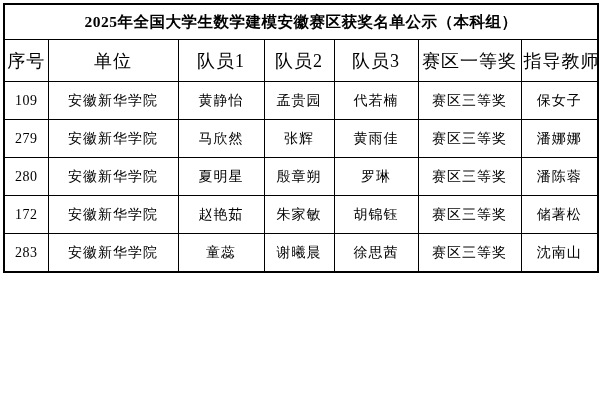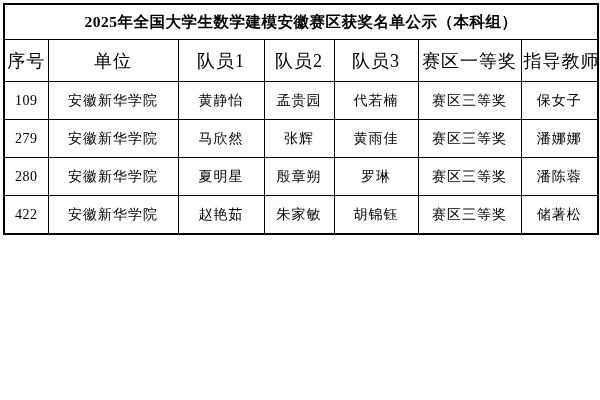--- a/index.html
+++ b/index.html
@@ -108,23 +108,32 @@
         <tr>
           <td class="num-cell">280</td>
           <td>安徽新华学院</td>
           <td>夏明星</td>
           <td>殷章朔</td>
           <td>罗琳</td>
           <td>赛区三等奖</td>
           <td>潘陈蓉</td>
         </tr>
         <tr>
-          <td class="num-cell">422</td>
+          <td class="num-cell">172</td>
           <td>安徽新华学院</td>
           <td>赵艳茹</td>
           <td>朱家敏</td>
           <td>胡锦钰</td>
           <td>赛区三等奖</td>
           <td>储著松</td>
         </tr>
+        <tr>
+          <td class="num-cell">283</td>
+          <td>安徽新华学院</td>
+          <td>童蕊</td>
+          <td>谢曦晨</td>
+          <td>徐思茜</td>
+          <td>赛区三等奖</td>
+          <td>沈南山</td>
+        </tr>
       </tbody>
   </table>
 </div>
 
 </body></html>

